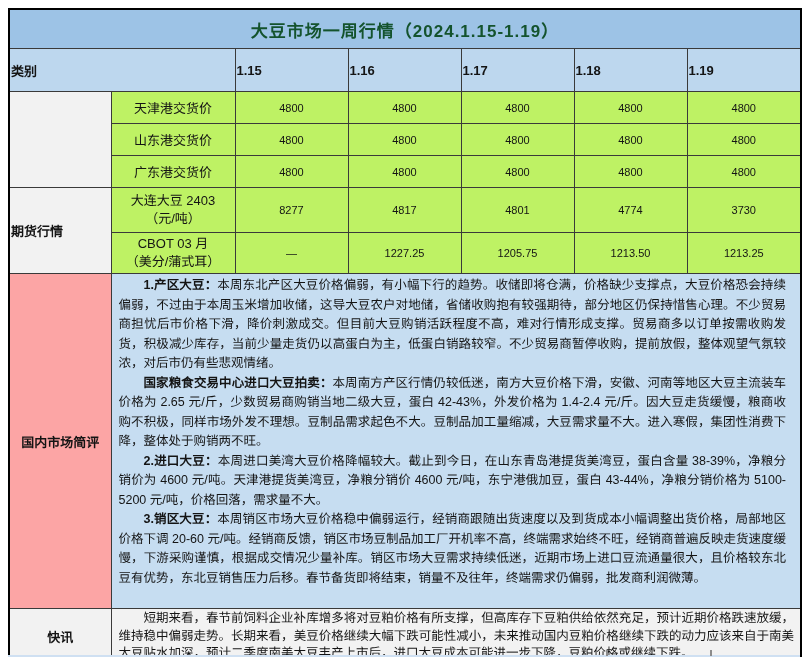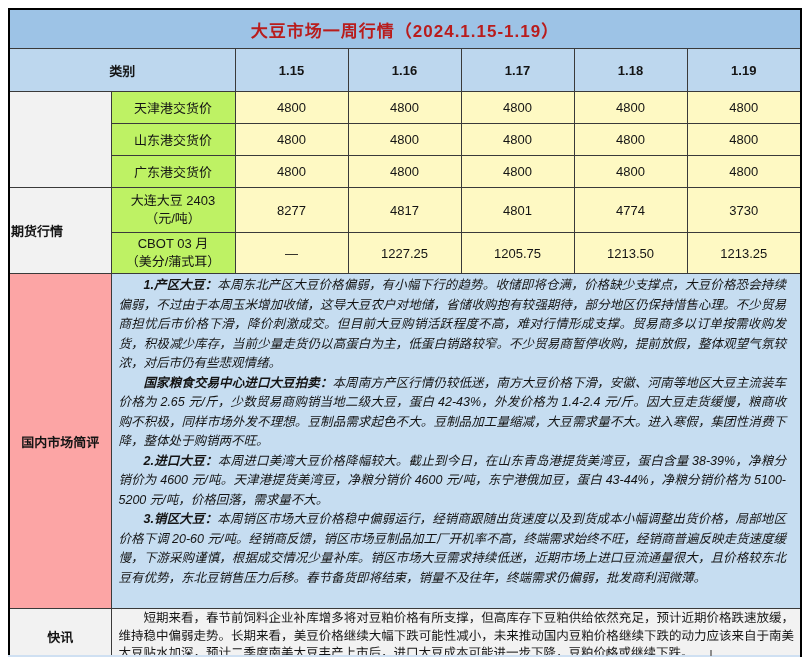--- a/index.html
+++ b/index.html
@@ -10,45 +10,45 @@
   }
   .sheet { position:absolute; left:8px; top:8px; }
   table.market-table {
     border-collapse:collapse; table-layout:fixed; width:792px;
     border:2px solid #000; background:#fff;
   }
   td { border:1px solid #3a3a3a; vertical-align:middle; overflow:hidden; }
 
   .title-cell {
     background:#9dc3e6; height:36px; text-align:center;
-    font-weight:bold; font-size:17px; letter-spacing:1px; color:#b91c1c;
+    font-weight:bold; font-size:17px; letter-spacing:1px; color:#14532d;
   }
   .head-cell {
-    background:#bdd7ee; height:40px; text-align:center;
+    background:#bdd7ee; height:40px; 
     font-weight:bold; font-size:13px;
   }
   .section-cell {
     background:#f2f2f2; text-align:left; font-weight:bold; font-size:13px;
   }
   .label-cell {
     background:#bef264; text-align:center; font-size:13px; height:29px;
   }
   .value-cell {
-    background:#fef9c3; text-align:center; font-size:13px;
+    background:#bef264; text-align:center; font-size:11px;
   }
   .multiline { white-space:pre-line; line-height:1.35;margin-left:44px; }
   .futures-row-1 td { height:42px; }
   .futures-row-2 td { height:38px; }
 
   .commentary-section-cell {
     background:#fca5a5; text-align:center; font-weight:bold; font-size:13px;
   }
   .commentary-cell {
     background:#c6ddf1; vertical-align:top; padding:2px 14px 2px 7px;
-    font-size:12.5px; line-height:19.5px; text-align:justify; height:330px;font-style:italic;
+    font-size:12.5px; line-height:19.5px; text-align:justify; height:330px;
   }
   .commentary-cell p { margin:0; text-indent:2em; }
   .lead { font-weight:bold; }
 
   .news-section-cell {
     background:#f2f2f2; text-align:center; font-weight:bold; font-size:13px;
   }
   .news-cell {
     background:#f2f2f2; vertical-align:top; padding:1px 6px 1px 7px;
     font-size:12.5px; line-height:17.5px; text-align:justify; height:52px;

